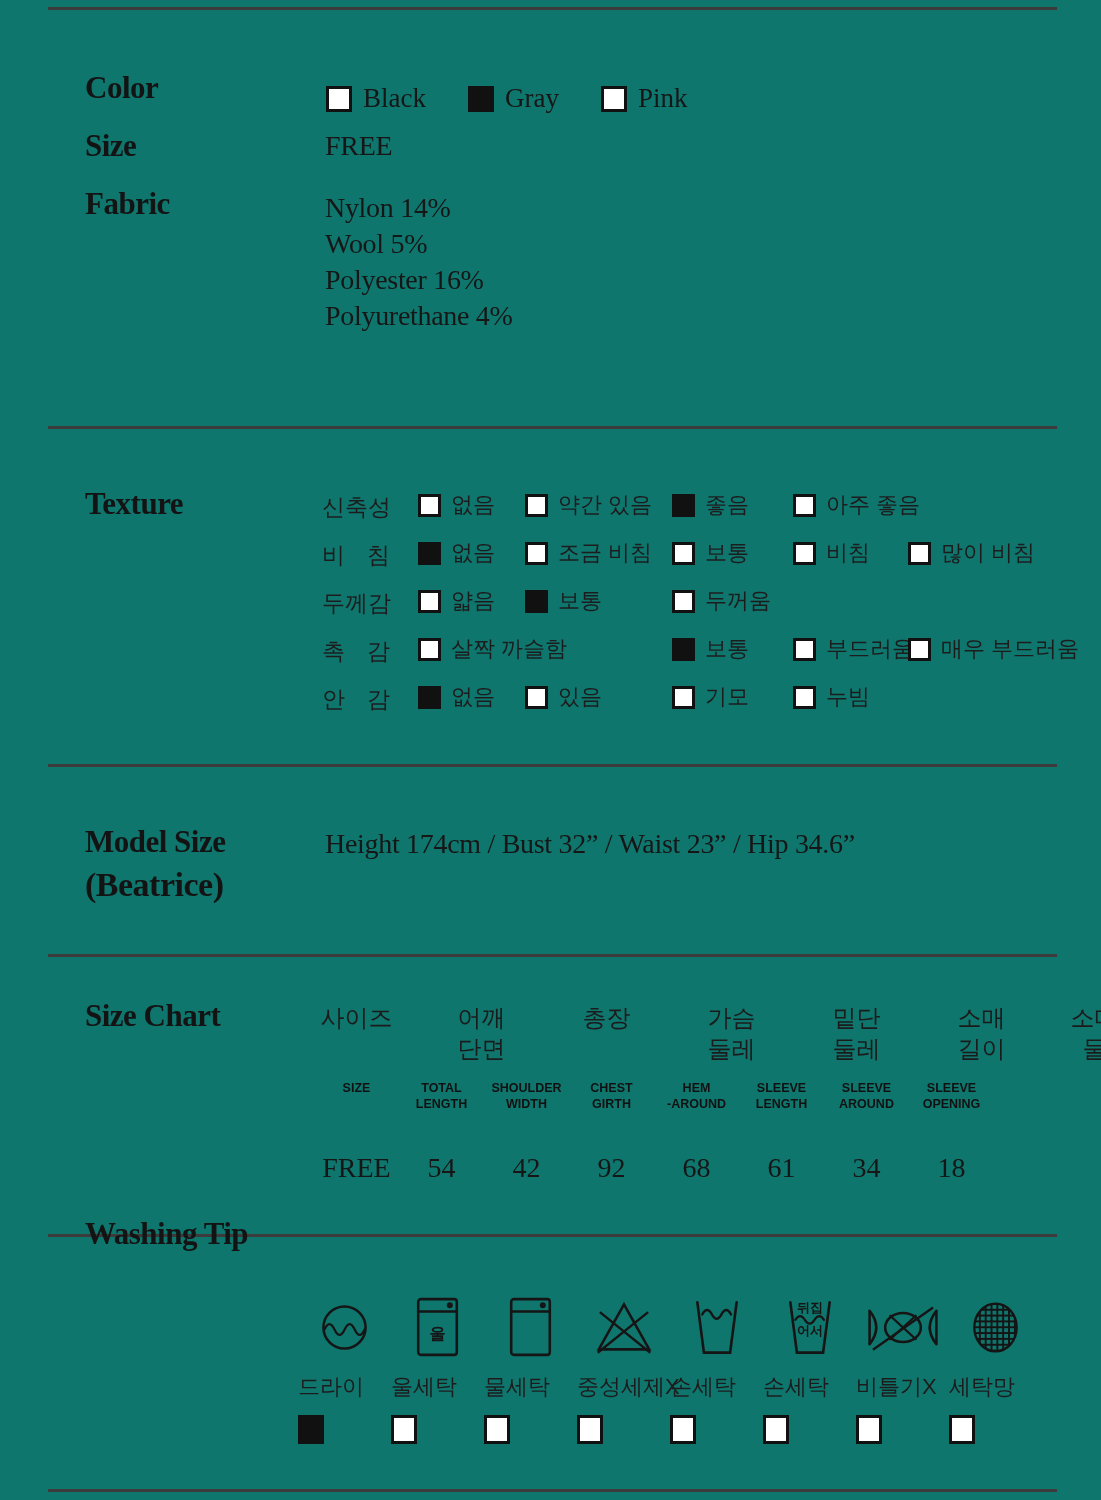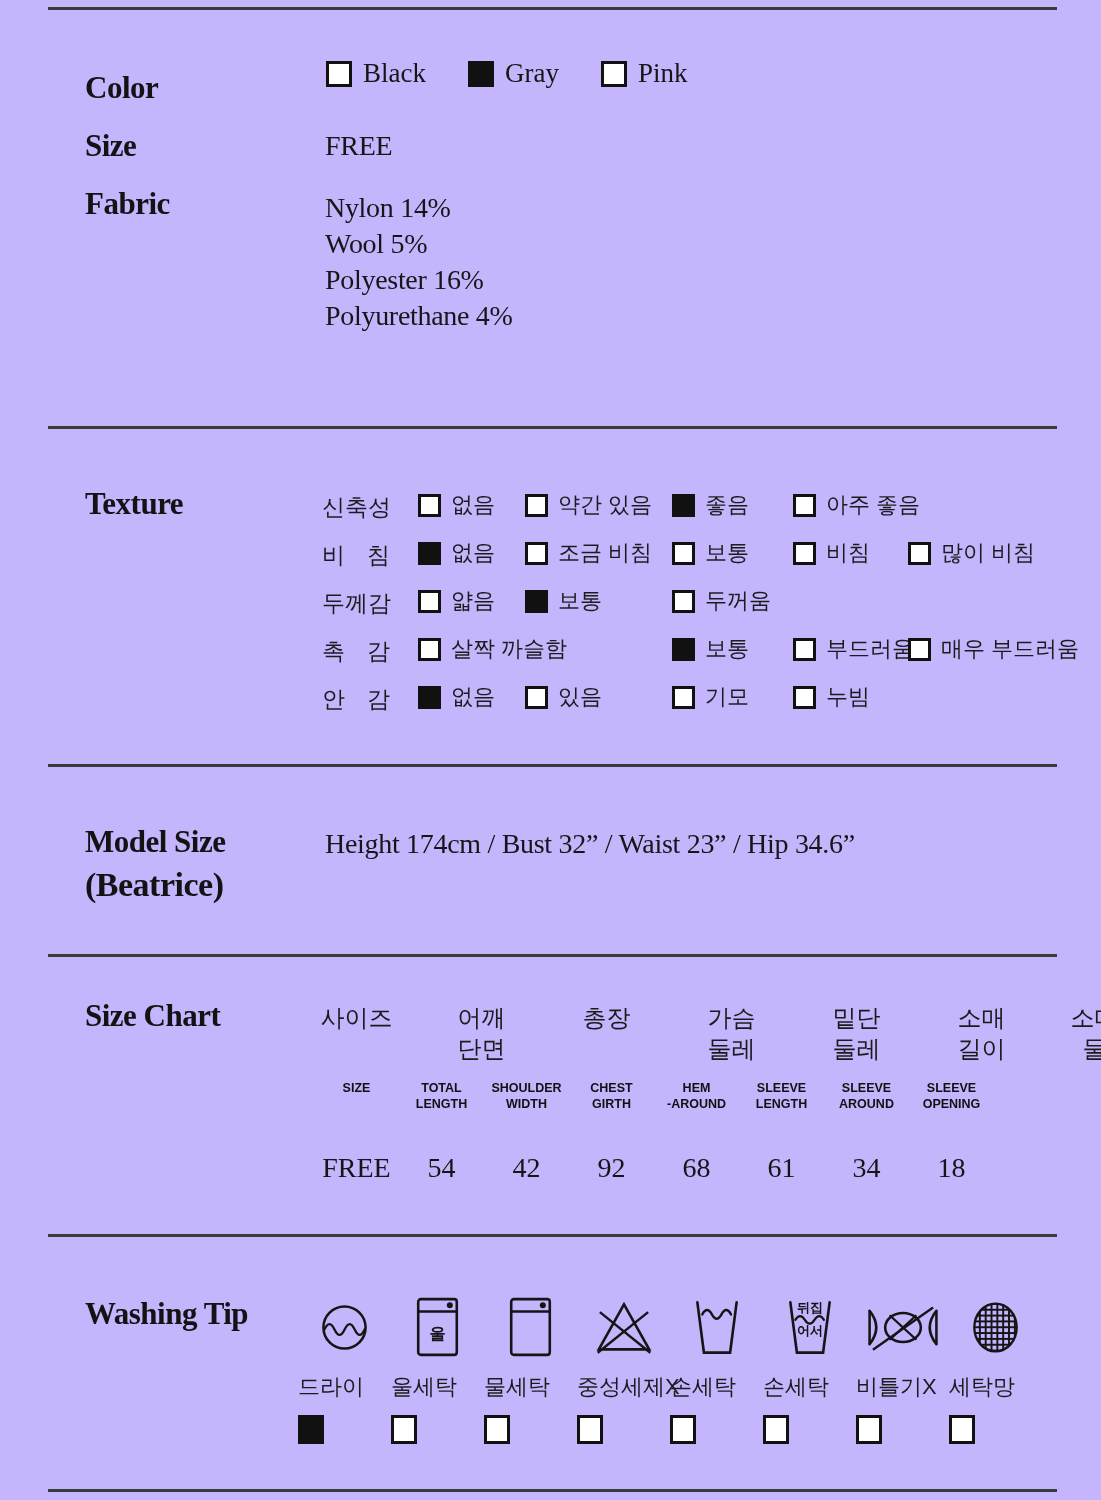--- a/index.html
+++ b/index.html
@@ -1,17 +1,17 @@
 <!DOCTYPE html>
 <html><head>
 <meta charset="utf-8">
 <style>
   html,body{margin:0;padding:0;background:#ffffff;}
   .page{
-    position:relative; width:1101px; height:1500px; background:#c4b5fd;
+    position:relative; width:1101px; height:1500px; background:#0f766e;
     font-family:"Liberation Sans","DejaVu Sans",sans-serif; color:#1a1a1a;
     overflow:hidden;
   }
   .sep{position:absolute; left:48px; width:1009px; height:3px; background:#3b3b3b;}
   .heading{
     position:absolute; left:85px;
     font-family:"Liberation Serif","DejaVu Serif",serif;
     font-weight:700; font-size:31px; letter-spacing:-0.5px; color:#131313;
     white-space:nowrap;
   }
@@ -22,21 +22,21 @@
     font-weight:500; font-size:28px; letter-spacing:-0.3px; color:#161616;
     white-space:nowrap;
   }
   
   .box{display:inline-block; box-sizing:border-box; border:3px solid #111; background:#fff;}
   .box.checked{background:#111;}
   .cbox{width:26px; height:26px;}
   .tbox{width:23px; height:23px; flex:none;}
   .wbox{width:26px; height:29px;}
   
-  .color-row{position:absolute; left:326px; top:58px; display:flex; align-items:center;}
+  .color-row{position:absolute; left:326px; top:83px; display:flex; align-items:center;}
   .copt{display:flex; align-items:center; margin-right:42px;}
   .copt-l{
     margin-left:11px; font-family:"Liberation Serif","DejaVu Serif",serif;
     font-weight:500; font-size:27px; color:#161616;
   }
   
   .fabric-list{position:absolute; left:325px; top:190px;}
   .fline{
     font-family:"Liberation Serif","DejaVu Serif",serif; font-weight:500;
     font-size:28px; letter-spacing:-0.3px; line-height:36px; color:#161616;
@@ -267,21 +267,21 @@
       <div>FREE</div>
       <div>54</div>
       <div>42</div>
       <div>92</div>
       <div>68</div>
       <div>61</div>
       <div>34</div>
       <div>18</div>
     </div>
 
-  <div class="heading" style="top:1296px">Washing Tip</div>
+  <div class="heading" style="top:1216px">Washing Tip</div>
   <div class="washing-grid">
       <div class="witem">
         <div class="wicon">
           <svg width="49" height="49" viewBox="0 0 50 50">
             <circle cx="25" cy="25" r="21.5" stroke="#151515" fill="none" stroke-linecap="round" stroke-width="2.6"></circle>
             <path d="M4.5 27 q5.2 -11 10.3 0 q5.2 11 10.3 0 q5.2 -11 10.3 0 q5.2 11 10.1 0" stroke="#151515" fill="none" stroke-linecap="round" stroke-width="2.3"></path>
           </svg>
         </div>
         <div class="wlabel">드라이</div>
         <span class="box wbox checked"></span>

